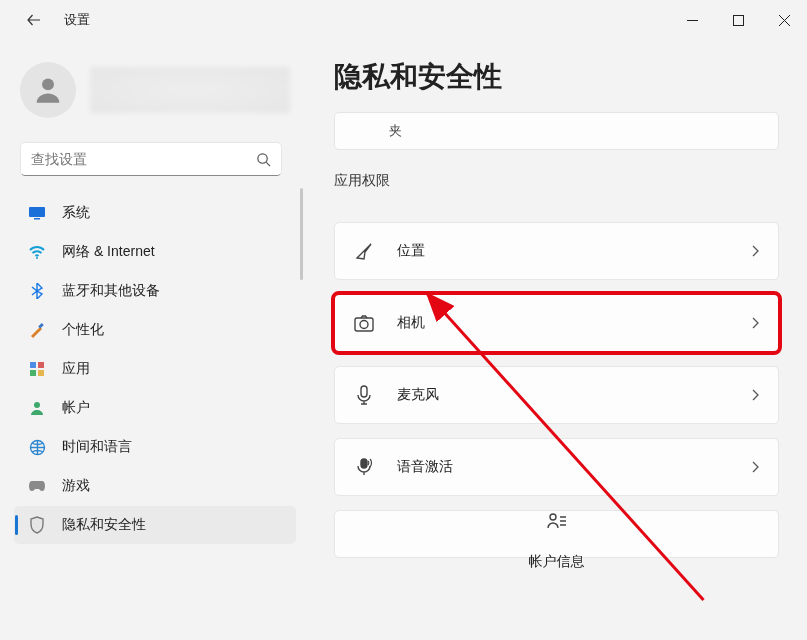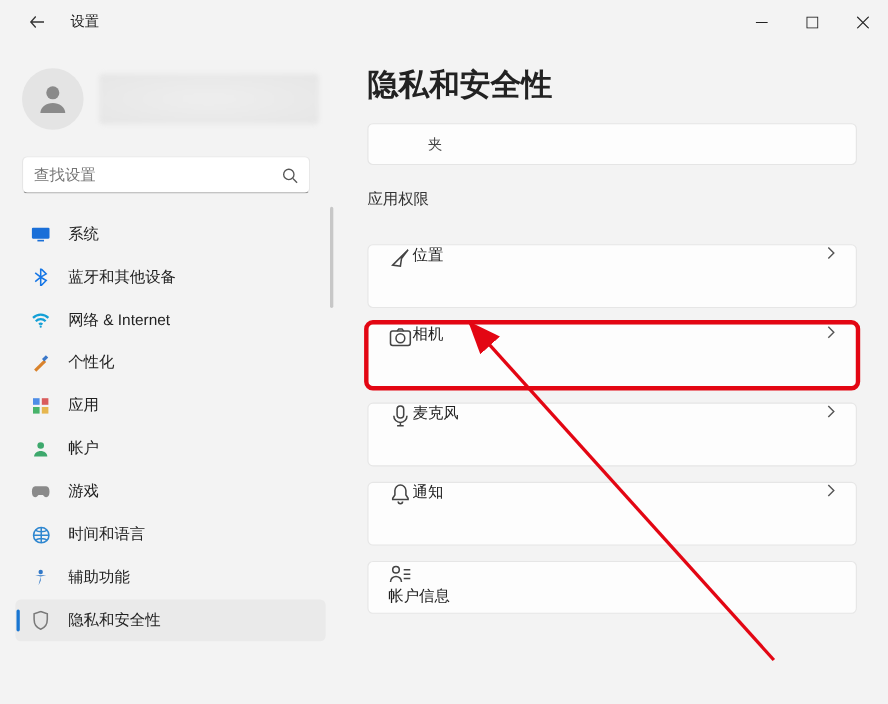--- a/index.html
+++ b/index.html
@@ -33,21 +33,21 @@
   .nav-item.selected::before { content:""; position:absolute; left:1px; top:9px; bottom:9px; width:3px; background:#1976d2; border-radius:3px; }
 
   .vdivider { position:absolute; left:300px; top:188px; height:92px; width:3px; background:#c7c7c7; border-radius:3px; }
 
   .main { flex:1; padding: 18px 28px 18px 34px; overflow:hidden; position:relative; }
   .page-title { font-size:28px; font-weight:600; color:#222; margin-bottom:16px; }
   .subbox { border:1px solid #e5e5e5; border-radius:5px; background:#fdfdfd; height:38px; display:flex; align-items:center; padding-left:54px; font-size:13px; color:#444; margin-bottom:22px; }
   .section-label { font-size:14px; color:#333; margin-bottom:32px; }
 
   .rows { display:flex; flex-direction:column; gap:14px; }
-  .row { height:58px; border:1px solid #e6e6e6; background:#fdfdfd; border-radius:5px; display:flex; align-items:flex-start; padding:0 18px; cursor:default; }
+  .row { height:58px; border:1px solid #e6e6e6; background:#fdfdfd; border-radius:5px; display:flex; align-items:center; padding:0 18px; gap:22px; cursor:default; }
   .row .ricon { width:22px; height:22px; color:#444; display:flex; align-items:center; justify-content:center; }
   .row .rlabel { flex:1; font-size:14px; color:#222; }
   .row .chev { color:#555; }
 
   .row.highlight { outline: 4px solid #e30613; outline-offset: -1px; }
 
   .arrow-overlay { position:absolute; pointer-events:none; left:0; top:0; width:100%; height:100%; }
 
   svg { display:block; }
 </style>
@@ -110,34 +110,34 @@
           <span class="nicon">
               <svg width="18" height="18" viewBox="0 0 18 18">
                 <rect x="1" y="3" width="16" height="10" rx="1" fill="#1a6fd8"></rect>
                 <rect x="6" y="14" width="6" height="1.5" fill="#1a6fd8"></rect>
               </svg>
             </span>
           <span>系统</span>
         </div>
         <div class="nav-item">
           <span class="nicon">
-              <svg width="16" height="16" viewBox="0 0 16 16" fill="#1576e6">
-                <path d="M8 0v16l5-5-5-3 5-3-5-5z M8 8 3 4 M8 8 3 12" stroke="#1576e6" stroke-width="1.4" fill="none"></path>
-              </svg>
-            </span>
-          <span>蓝牙和其他设备</span>
-        </div>
-        <div class="nav-item">
-          <span class="nicon">
               <svg width="18" height="18" viewBox="0 0 18 18" fill="none" stroke="#14a0d6" stroke-width="2">
                 <path d="M2 7c4-4 10-4 14 0M4.5 10c2.5-2.5 6.5-2.5 9 0M7.5 13c1-1 2-1 3 0"></path>
                 <circle cx="9" cy="15" r="1" fill="#14a0d6" stroke="none"></circle>
               </svg>
             </span>
           <span>网络 &amp; Internet</span>
+        </div>
+        <div class="nav-item">
+          <span class="nicon">
+              <svg width="16" height="16" viewBox="0 0 16 16" fill="#1576e6">
+                <path d="M8 0v16l5-5-5-3 5-3-5-5z M8 8 3 4 M8 8 3 12" stroke="#1576e6" stroke-width="1.4" fill="none"></path>
+              </svg>
+            </span>
+          <span>蓝牙和其他设备</span>
         </div>
         <div class="nav-item">
           <span class="nicon">
               <svg width="18" height="18" viewBox="0 0 18 18">
                 <path d="M3 15 L12 6 L14 8 L5 17 Z" fill="#d9822b"></path>
                 <rect x="12" y="2" width="3" height="5" transform="rotate(45 13 4)" fill="#3b78c9"></rect>
               </svg>
             </span>
           <span>个性化</span>
         </div>
@@ -156,43 +156,34 @@
           <span class="nicon">
               <svg width="16" height="16" viewBox="0 0 16 16" fill="#3da86c">
                 <circle cx="8" cy="5" r="3"></circle>
                 <path d="M2 15c0-3 3-5 6-5s6 2 6 5"></path>
               </svg>
             </span>
           <span>帐户</span>
         </div>
         <div class="nav-item">
           <span class="nicon">
-              <svg width="18" height="14" viewBox="0 0 18 14" fill="#8a8a8a">
-                <path d="M4 2h10c2 0 3 2 3 5s-1 5-3 5c-1.5 0-2-1-3-2H7c-1 1-1.5 2-3 2-2 0-3-2-3-5s1-5 3-5z"></path>
-              </svg>
-            </span>
-          <span>游戏</span>
-        </div>
-        <div class="nav-item">
-          <span class="nicon">
               <svg width="17" height="17" viewBox="0 0 17 17" fill="none" stroke="#2f87d0" stroke-width="1.4">
                 <circle cx="8.5" cy="8.5" r="7"></circle>
                 <path d="M8.5 1.5v14M1.5 8.5h14M3 4c3 2 8 2 11 0M3 13c3-2 8-2 11 0"></path>
               </svg>
             </span>
           <span>时间和语言</span>
         </div>
         <div class="nav-item">
           <span class="nicon">
-              <svg width="16" height="16" viewBox="0 0 16 16" fill="#3078c8">
-                <circle cx="8" cy="3" r="2"></circle>
-                <path d="M3 6l5 1 5-1M8 7v4l-2 4M8 11l2 4"></path>
-              </svg>
-            </span>
-          <span>辅助功能</span>
+              <svg width="18" height="14" viewBox="0 0 18 14" fill="#8a8a8a">
+                <path d="M4 2h10c2 0 3 2 3 5s-1 5-3 5c-1.5 0-2-1-3-2H7c-1 1-1.5 2-3 2-2 0-3-2-3-5s1-5 3-5z"></path>
+              </svg>
+            </span>
+          <span>游戏</span>
         </div>
         <div class="nav-item selected">
           <span class="nicon">
               <svg width="16" height="18" viewBox="0 0 16 18" fill="none" stroke="#7a7a7a" stroke-width="1.4">
                 <path d="M8 1l6 2v5c0 5-3 8-6 9-3-1-6-4-6-9V3l6-2z" fill="#e6e6e6"></path>
               </svg>
             </span>
           <span>隐私和安全性</span>
         </div>
       </div>
@@ -247,34 +238,36 @@
               </svg>
             </span>
           <span class="rlabel">麦克风</span>
           <span class="chev">
               <svg width="10" height="14" viewBox="0 0 8 14" fill="none" stroke="currentColor" stroke-width="1.3">
                 <path d="M2 2l5 5-5 5"></path>
               </svg>
             </span>
         </div>
 
-
         <div class="row">
           <span class="ricon">
-              <svg width="20" height="22" viewBox="0 0 20 22" fill="none" stroke="currentColor" stroke-width="1.4">
-                <path d="M10 2a5 5 0 0 0-5 5v4l-2 3v1h14v-1l-2-3V7a5 5 0 0 0-5-5zM8 17a2 2 0 0 0 4 0"></path>
-              </svg>
-            </span>
-          <span class="rlabel">通知</span>
-          <span class="chev">
-              <svg width="10" height="14" viewBox="0 0 8 14" fill="none" stroke="currentColor" stroke-width="1.3">
-                <path d="M2 2l5 5-5 5"></path>
-              </svg>
-            </span>
-        </div>
+              <svg width="22" height="22" viewBox="0 0 22 22" fill="none" stroke="currentColor" stroke-width="1.4">
+                <rect x="8" y="3" width="6" height="9" rx="3" fill="currentColor"></rect>
+                <path d="M5 10a6 6 0 0 0 12 0M11 16v3"></path>
+                <path d="M15 5c1 1 1 3 0 4M17 3c2 2 2 6 0 8" stroke-width="1.2"></path>
+              </svg>
+            </span>
+          <span class="rlabel">语音激活</span>
+          <span class="chev">
+              <svg width="10" height="14" viewBox="0 0 8 14" fill="none" stroke="currentColor" stroke-width="1.3">
+                <path d="M2 2l5 5-5 5"></path>
+              </svg>
+            </span>
+        </div>
+
 
         <div class="row" style="height:48px;flex-direction:column;">
           <span class="ricon">
               <svg width="22" height="20" viewBox="0 0 22 20" fill="none" stroke="currentColor" stroke-width="1.4">
                 <circle cx="7" cy="6" r="3"></circle>
                 <path d="M2 17c0-3 2.5-5 5-5s5 2 5 5"></path>
                 <path d="M14 6h6M14 10h6M14 14h6"></path>
               </svg>
             </span>
           <span class="rlabel">帐户信息</span>

